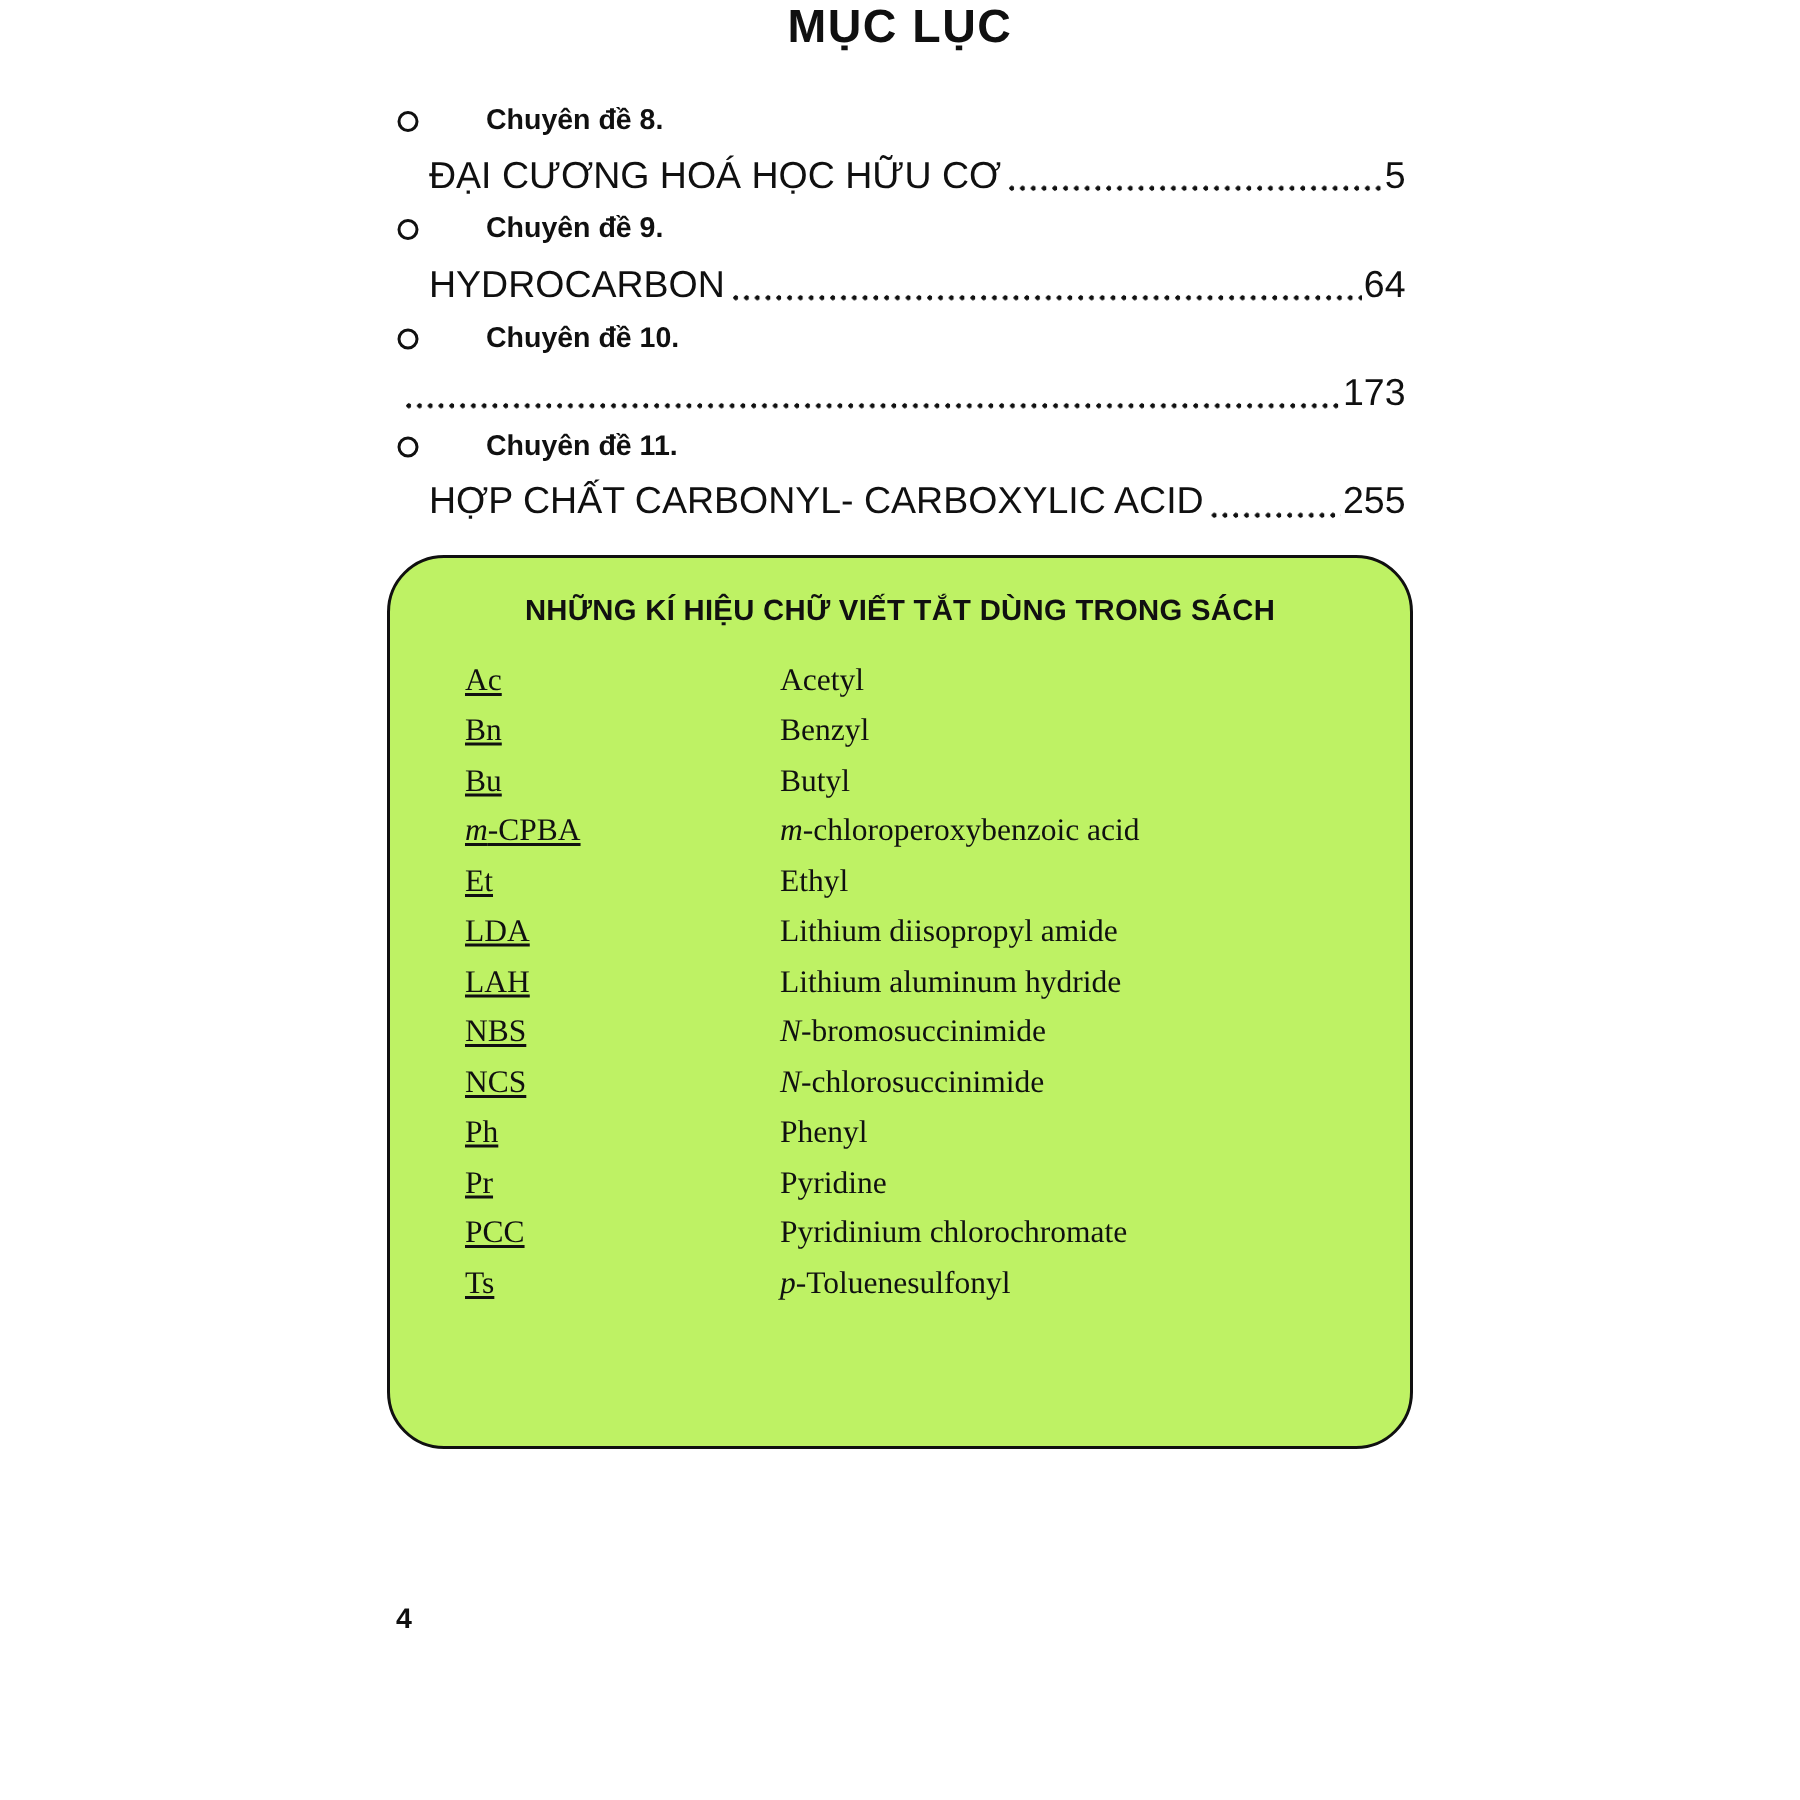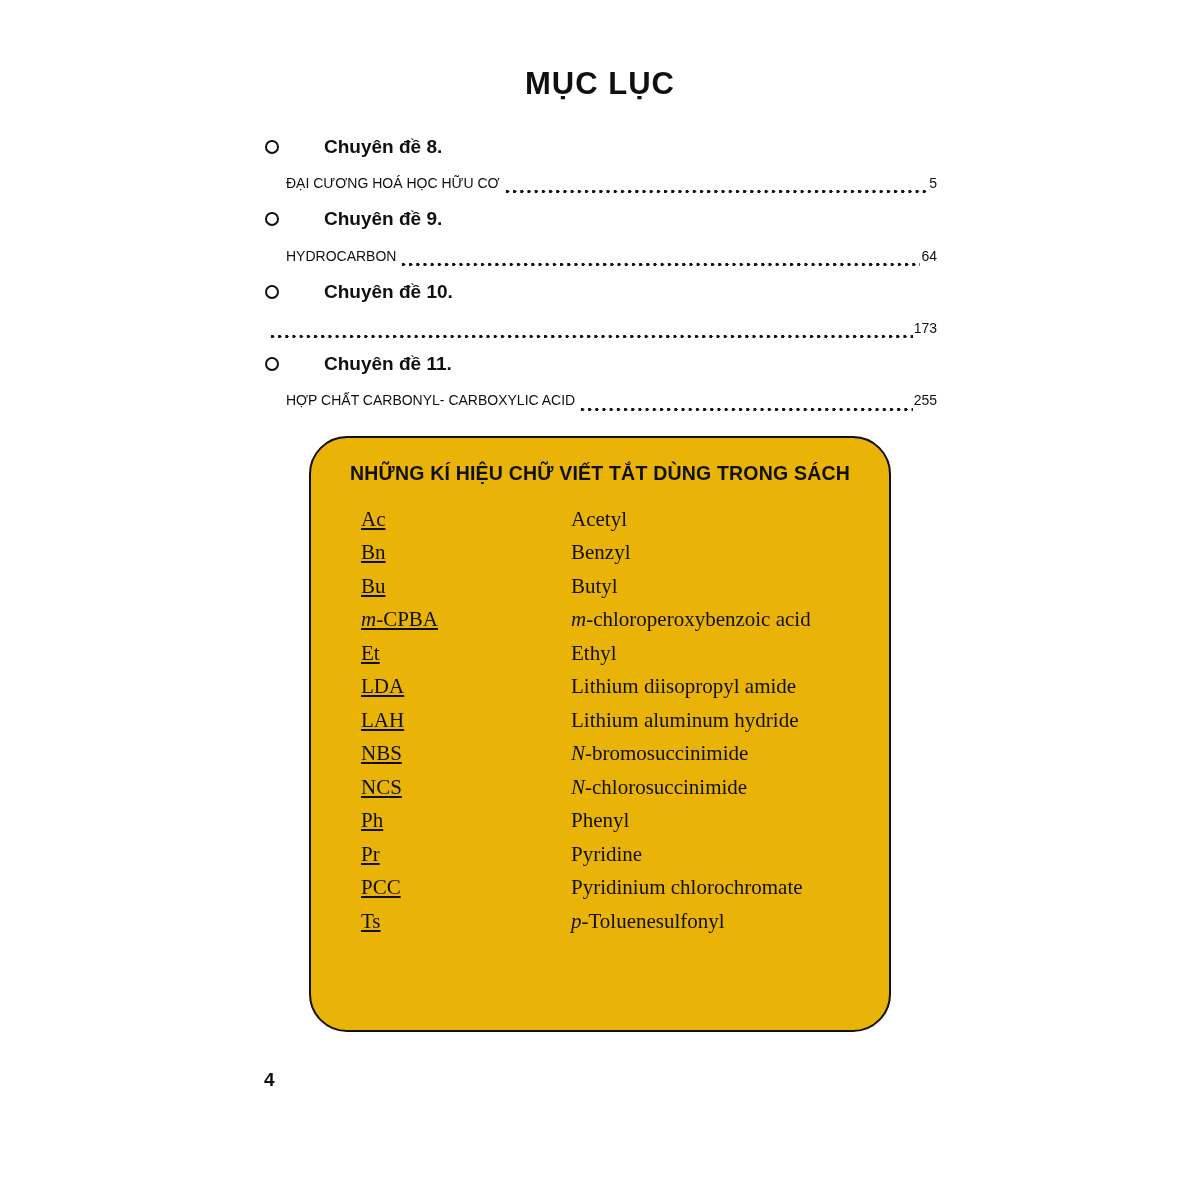--- a/index.html
+++ b/index.html
@@ -10,21 +10,20 @@
   .page {
     position: relative;
     width: 1200px;
     height: 1200px;
     background: #ffffff;
     color: #101010;
     font-family: "Liberation Sans", sans-serif;
     overflow: hidden;
   }
   .doc-title {
-    padding-top: 66px;
     text-align: center;
     font-size: 31px;
     font-weight: 700;
     letter-spacing: 1px;
   }
   .toc {
     margin: 27px 263px 0 265px;
   }
   .toc-label-row {
     display: flex;
@@ -41,21 +40,21 @@
     margin-right: 9px;
   }
   .toc-label {
     font-size: 19px;
     font-weight: 700;
   }
   .toc-title-row {
     display: flex;
     align-items: baseline;
     height: 36.2px;
-    font-size: 14px;
+    font-size: 25px;
     line-height: 36.2px;
     justify-content: space-between;
   }
   .toc-title {
     padding-left: 21px;
     white-space: nowrap;
   }
   .dots {
     flex: 1;
     align-self: flex-end;
@@ -64,26 +63,26 @@
     background-image: radial-gradient(circle at 2.5px 2.5px, #101010 1.5px, rgba(0,0,0,0) 1.8px);
     background-size: 7.2px 5px;
     background-repeat: repeat-x;
     background-position: left bottom;
   }
   .toc-page {
     white-space: nowrap;
   }
   .abbr-box {
     box-sizing: border-box;
-    width: 582px;
+    width: 684px;
     height: 596px;
     margin: 17px auto 1px auto;
     border: 2px solid #101010;
     border-radius: 38px;
-    background: #eab308;
+    background: #bef264;
   }
   .abbr-heading {
     margin-top: 24px;
     text-align: center;
     font-size: 19.5px;
     font-weight: 700;
     letter-spacing: 0.2px;
   }
   .abbr-table {
     margin: 18px 20px 0 50px;

